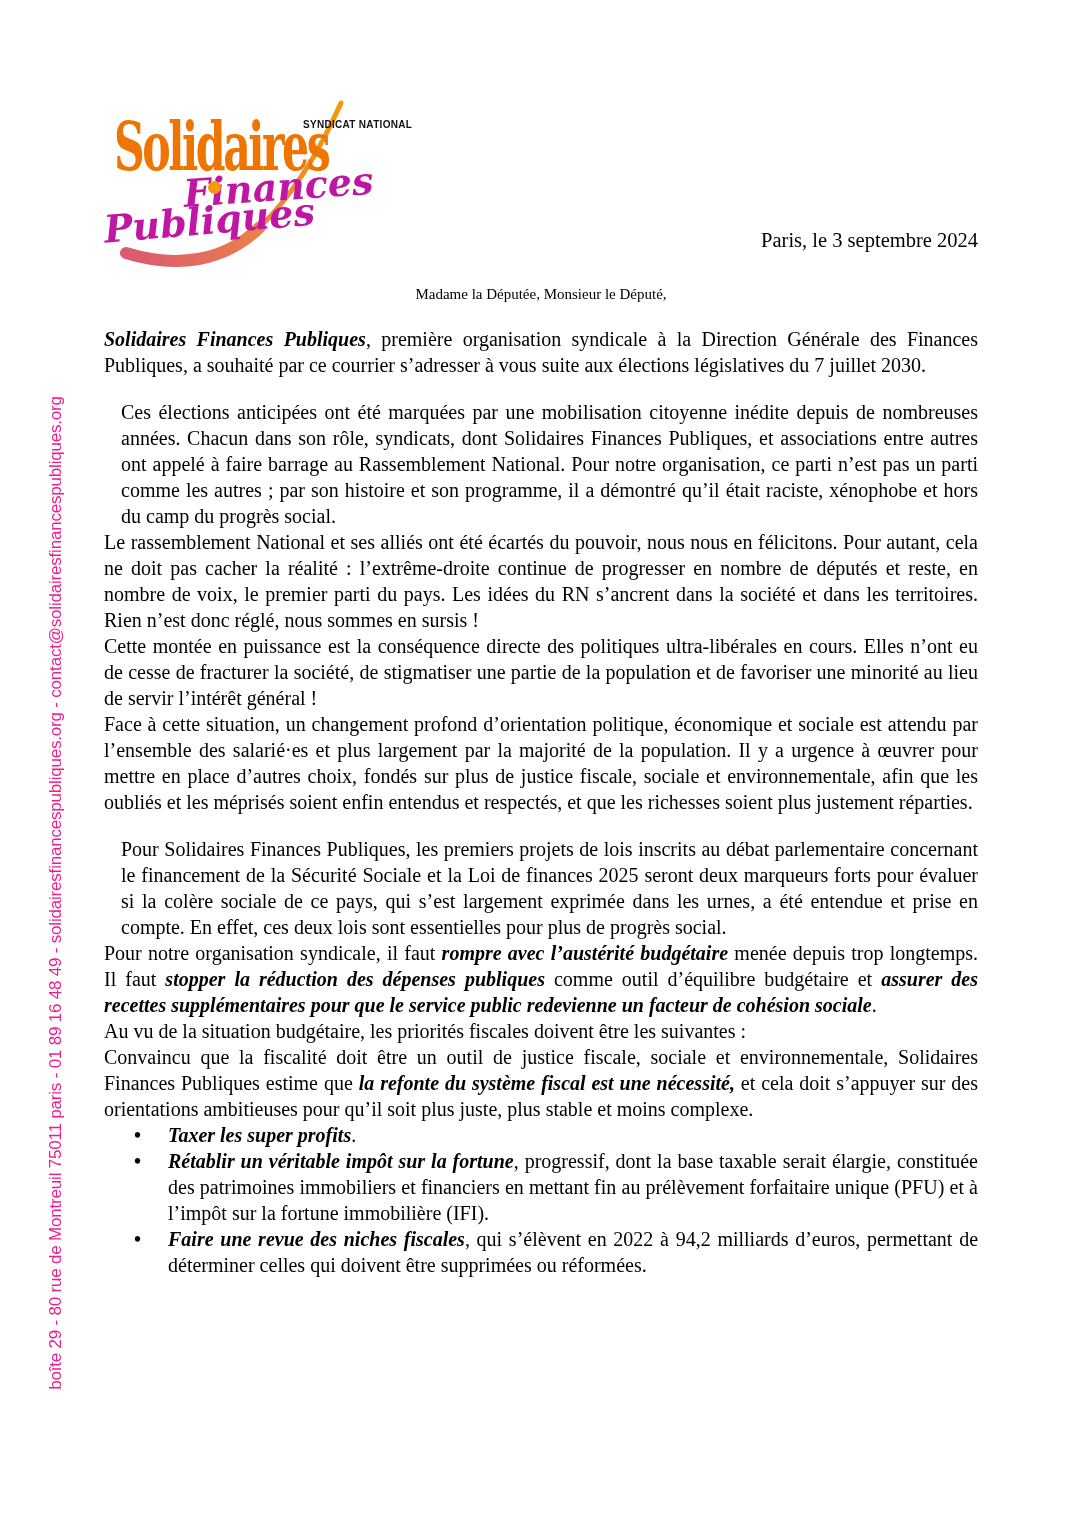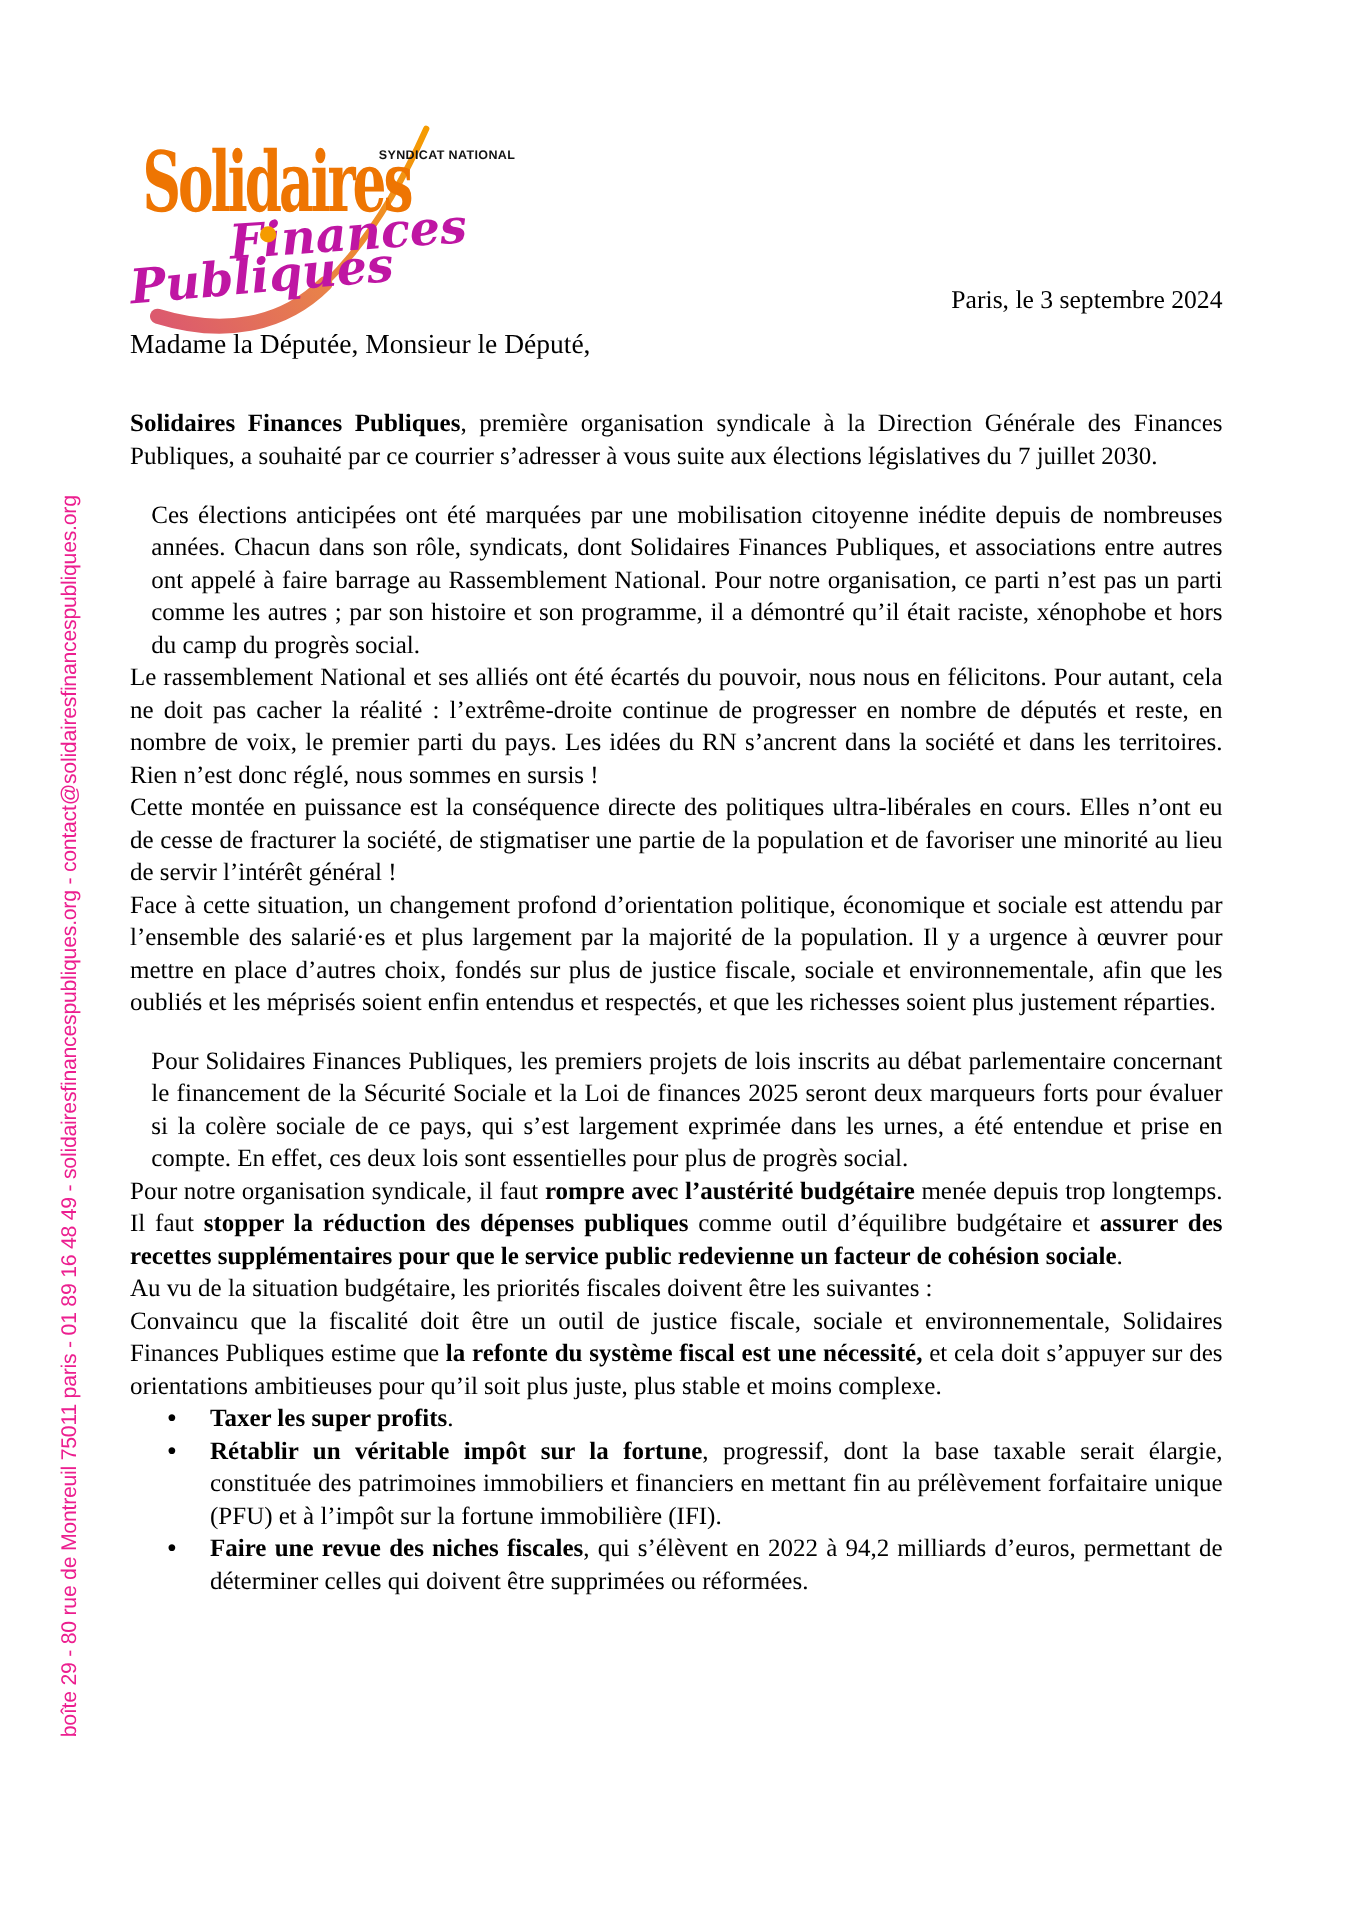--- a/index.html
+++ b/index.html
@@ -49,30 +49,30 @@
     letter-spacing:-0.2px; color:var(--sidebar-pink,#ec1e8f);
     white-space:nowrap;
   }
 
   
   .date {
     position:absolute; top:229px; right:102px;
     font-size:20.5px; white-space:nowrap;margin-left:26px;
   }
   .salutation {
-    position:absolute; top:262px; left:104px; width:874px;
-    text-align:left; font-size:22px;
+    position:absolute; top:286px; left:104px; width:874px;
+    text-align:center; font-size:15px;
   }
   .letter-body {
     position:absolute; left:104px; top:326px; width:874px;
     font-size:20px; line-height:26px; text-align:justify;
   }
   .letter-body p, .letter-body .li { margin:0; }
   .letter-body .gap { margin-top:21px;margin-left:17px; }
-  .letter-body .b { font-weight:bold; }
+  .letter-body .b { font-weight:bold;font-style:italic; }
   .letter-body .li { position:relative; padding-left:64px; }
   .letter-body .li .marker { position:absolute; left:30px; font-weight:bold; }
 </style>
 </head>
 <body>
 
 <div class="page">
 
   <div class="logo">
     <svg class="swoosh" width="290" height="175" viewBox="0 0 290 175">

